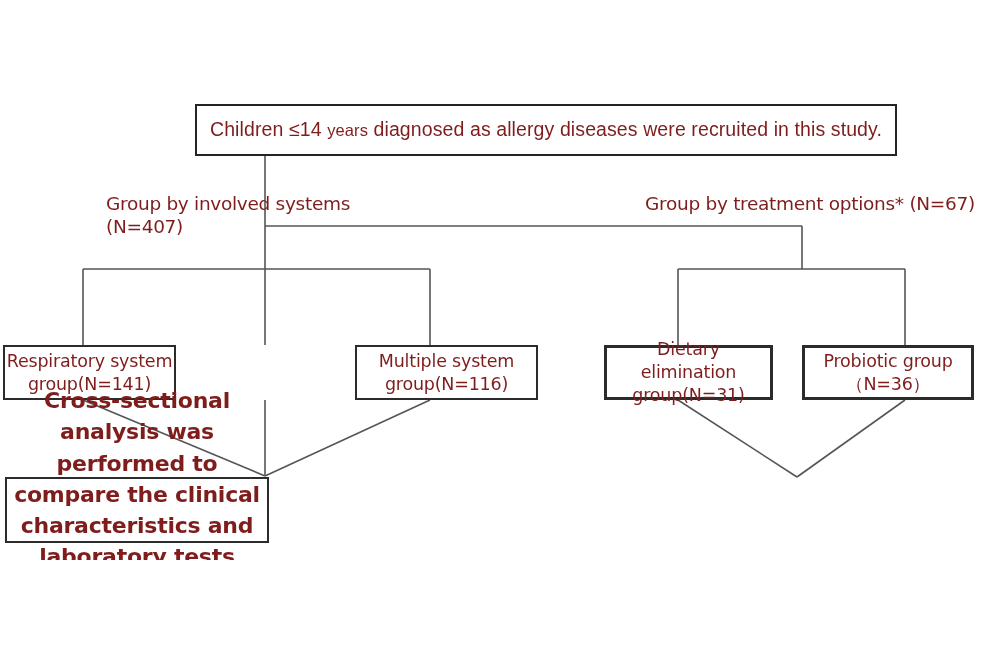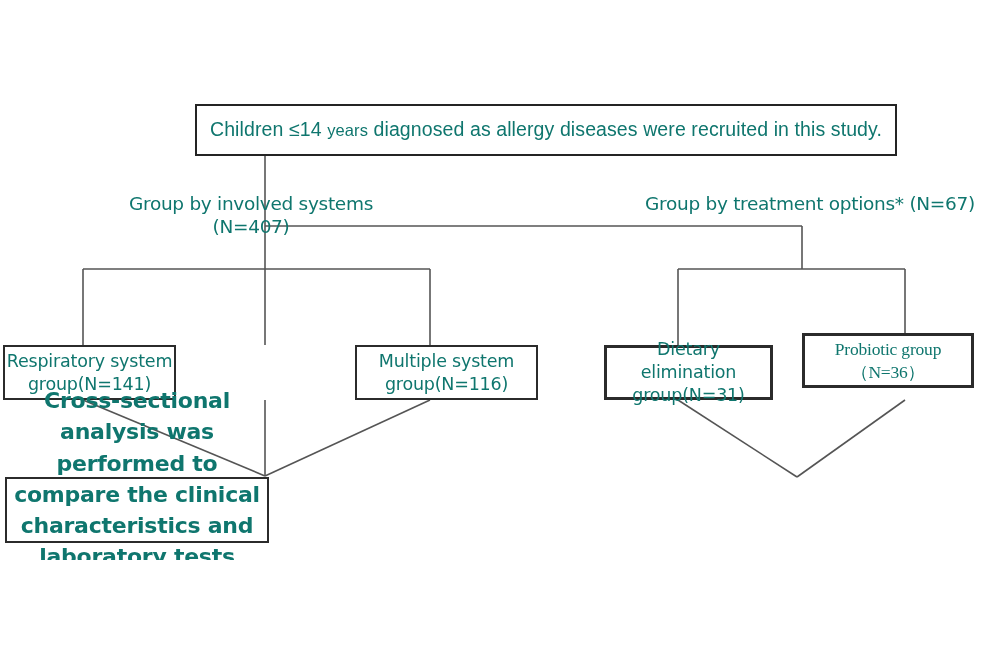--- a/index.html
+++ b/index.html
@@ -8,21 +8,21 @@
     padding: 0;
     background: #ffffff;
   }
   #canvas {
     position: relative;
     width: 1000px;
     height: 560px;
     background: #ffffff;
     overflow: hidden;
     font-family: "Liberation Sans", sans-serif;
-    color: #0f766e;
+    color: #7f1d1d;
     border-radius: 29px;
   }
   #wires {
     position: absolute;
     left: 0;
     top: 0;
     width: 1000px;
     height: 664px;
     pointer-events: none;
   }
@@ -54,21 +54,21 @@
   .grp-box {
     height: 55px;
     font-size: 17.5px;
     font-family: "DejaVu Sans", sans-serif;
     letter-spacing: -0.2px;
   }
   .box-l1 { left: 3px;   top: 345px; width: 173px; }
   .box-l2 { left: 189px; top: 345px; width: 155px; }
   .box-l3 { left: 355px; top: 345px; width: 183px; }
   .box-r1 { left: 604px; top: 345px; width: 169px; border-width: 3px; }
-  .box-r2 { left: 802px; top: 333px; width: 172px; border-width: 3px; font-family: Liberation Serif, serif; }
+  .box-r2 { left: 802px; top: 345px; width: 172px; border-width: 3px; }
 
   .concl {
     font-size: 22px;
     font-family: "DejaVu Sans", sans-serif;
     letter-spacing: -0.25px;
     line-height: 1.42;
     padding: 2px 2px;
     font-weight: bold;
   }
   .box-c1 {
@@ -80,21 +80,20 @@
     border-width: 3px;
   }
 
   .caption {
     position: absolute;
     font-size: 18.5px;
     font-family: "DejaVu Sans", sans-serif;
     letter-spacing: -0.3px;
     line-height: 1.26;
     white-space: pre-line;
-    text-align: center;
   }
   .cap-left  { left: 106px; top: 192px; width: 290px; }
   .cap-right { left: 645px; top: 192px; width: 330px; text-align: center; }
 </style>
 </head>
 <body>
 
 <div id="canvas">
 
   <svg id="wires" viewBox="0 0 1000 664" xmlns="http://www.w3.org/2000/svg">

